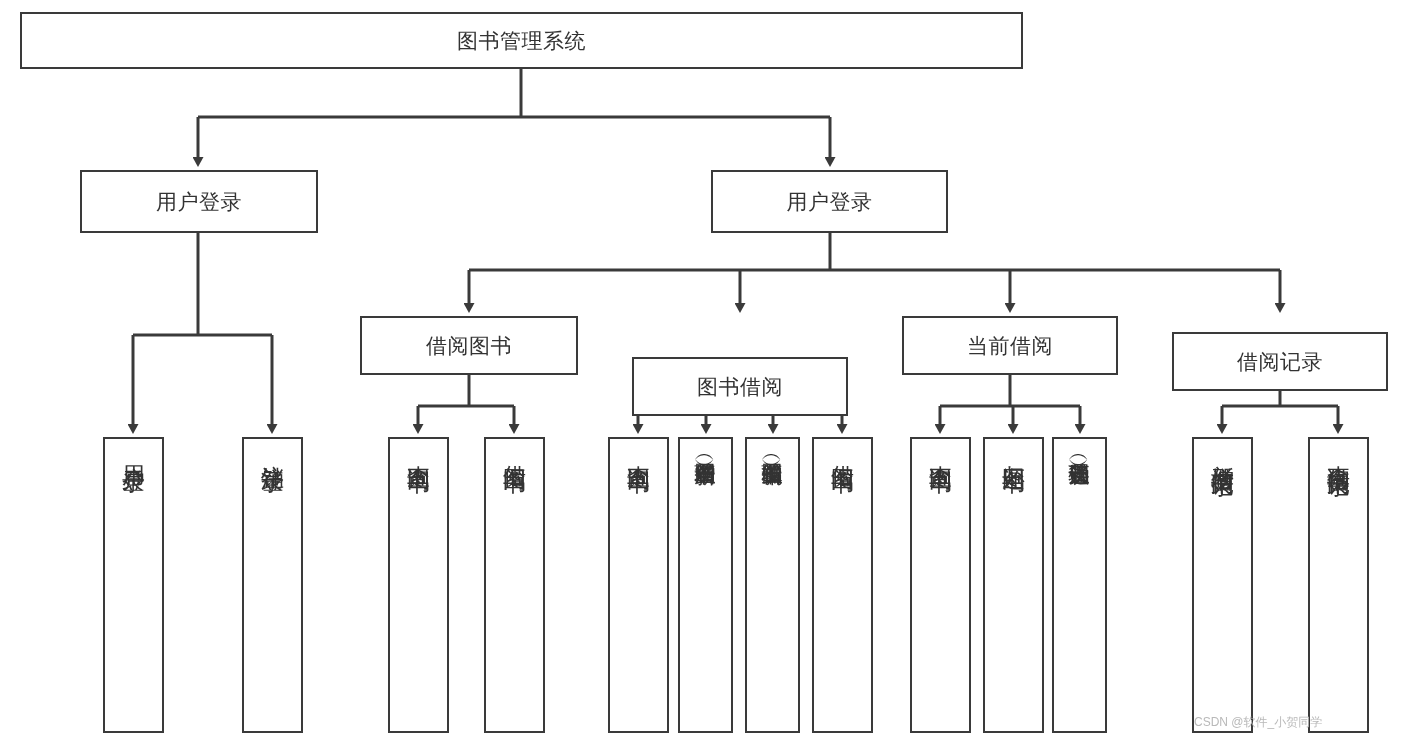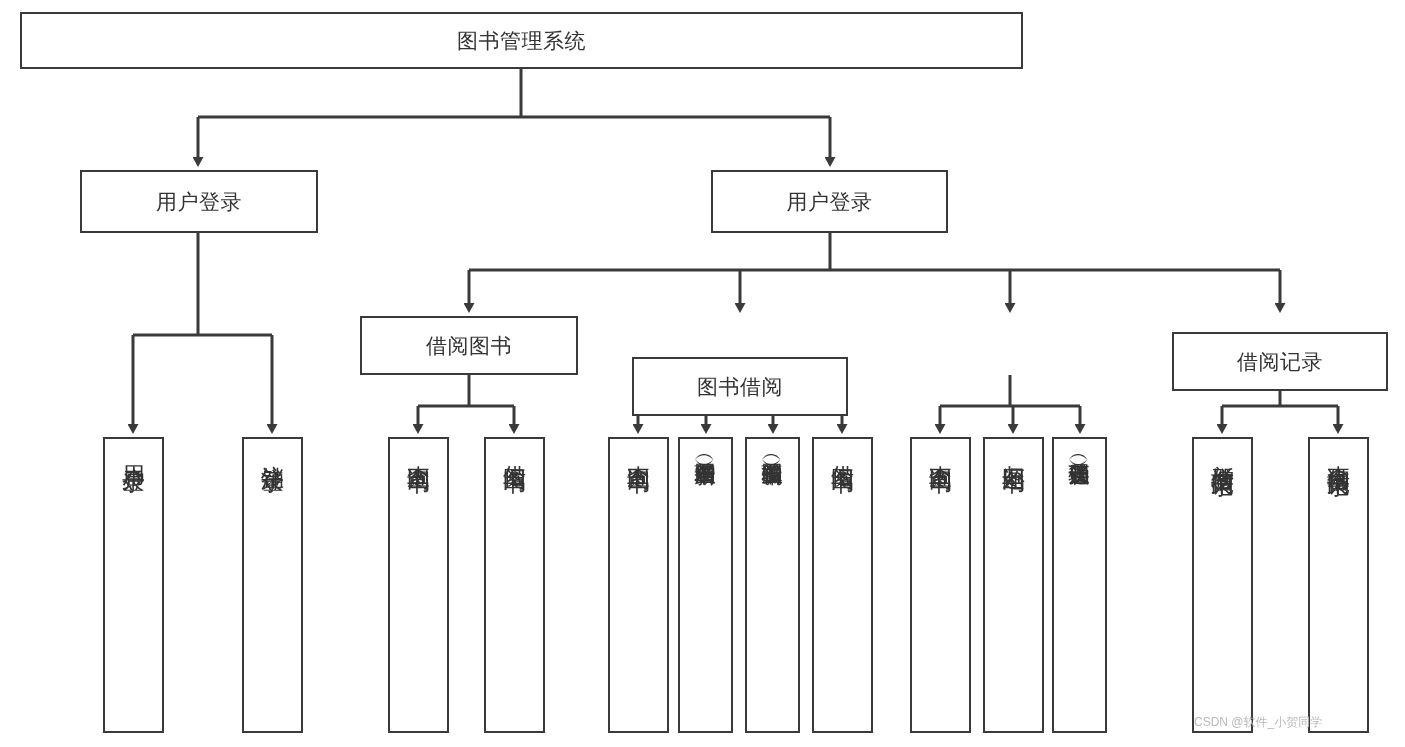--- a/index.html
+++ b/index.html
@@ -137,20 +137,23 @@
   <div class="node h" style="left: 711px; top: 170px; width: 237px; height: 63px;">
     <span class="lbl">用户登录</span>
   </div>
 
   <div class="node h" style="left: 360px; top: 316px; width: 218px; height: 59px;">
     <span class="lbl">借阅图书</span>
   </div>
   <div class="node h" style="left: 632px; top: 316px; width: 216px; height: 59px; margin-top: 41px;">
     <span class="lbl">图书借阅</span>
   </div>
+  <div class="node h" style="left: 902px; top: 316px; width: 216px; height: 59px;">
+    <span class="lbl">当前借阅</span>
+  </div>
   <div class="node h" style="left: 1172px; top: 332px; width: 216px; height: 59px;">
     <span class="lbl">借阅记录</span>
   </div>
 
   <div class="node v" style="left: 103px; top: 437px; width: 61px; height: 296px;">
     <span class="lbl">用户登录</span>
   </div>
   <div class="node v" style="left: 242px; top: 437px; width: 61px; height: 296px;">
     <span class="lbl">注销登录</span>
   </div>

